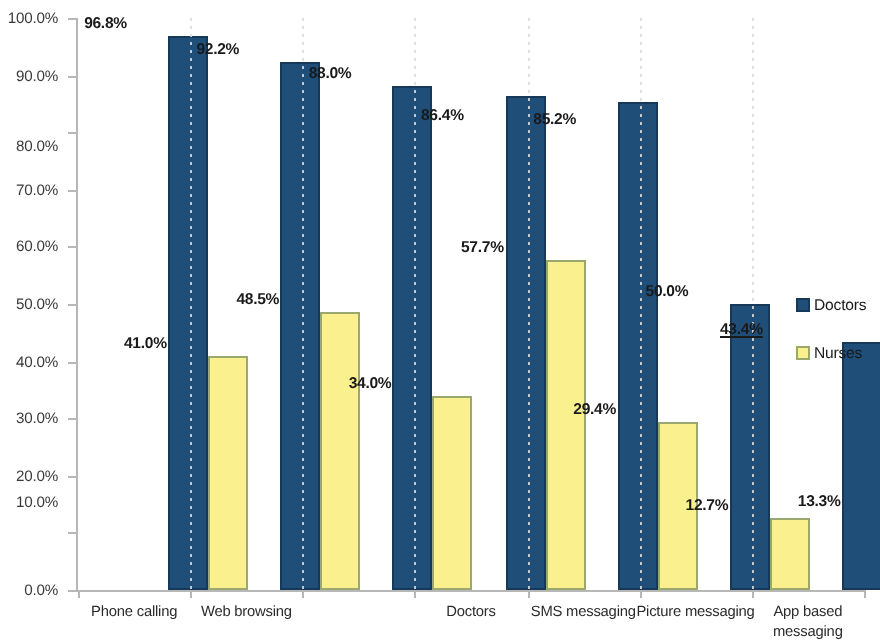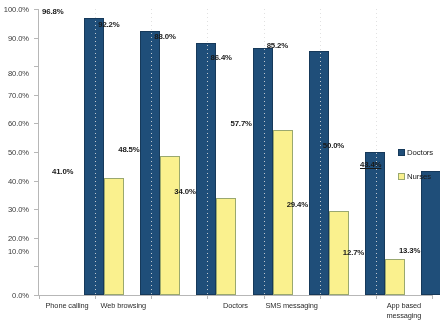--- a/index.html
+++ b/index.html
@@ -209,38 +209,39 @@
     <div class="y-tick-mark" style="top: 94.8px;"></div>
     <div class="y-tick-mark" style="top: 123.4px;"></div>
     <div class="y-tick-mark" style="top: 152px;"></div>
     <div class="y-tick-mark" style="top: 180.6px;"></div>
     <div class="y-tick-mark" style="top: 209.2px;"></div>
     <div class="y-tick-mark" style="top: 237.8px;"></div>
     <div class="y-tick-mark" style="top: 266.4px;"></div>
     <div class="y-tick-mark" style="top: 295px;"></div>
     <div class="x-tick-mark" style="left: 39px;"></div>
     <div class="bar-label" style="left: 42.0714px; top: 7.152px;">96.8%</div>
-    <div class="bar-label" style="left: 52px; top: 166.74px;">41.0%</div>
+    <div class="bar-label" style="left: 62px; top: 166.74px;">41.0%</div>
     <div class="cat-label" style="left: 35px; width: 64.1429px;">Phone calling</div>
     <div class="x-tick-mark" style="left: 95.1429px;"></div>
     <div class="bar-label" style="left: 98.2143px; top: 20.308px;">92.2%</div>
     <div class="bar-label" style="left: 118.214px; top: 145.29px;">48.5%</div>
     <div class="cat-label" style="left: 91.1429px; width: 64.1429px;">Web browsing</div>
     <div class="x-tick-mark" style="left: 151.286px;"></div>
     <div class="bar-label" style="left: 154.357px; top: 32.32px;">88.0%</div>
     <div class="bar-label" style="left: 174.357px; top: 186.76px;">34.0%</div>
     <div class="x-tick-mark" style="left: 207.429px;"></div>
     <div class="bar-label" style="left: 210.5px; top: 53px;">86.4%</div>
     <div class="bar-label" style="left: 230.5px; top: 118.978px;">57.7%</div>
     <div class="cat-label" style="left: 203.429px; width: 64.1429px;">Doctors</div>
     <div class="x-tick-mark" style="left: 263.571px;"></div>
-    <div class="bar-label" style="left: 266.643px; top: 41px; text-align: right;">85.2%</div>
+    <div class="bar-label" style="left: 266.643px; top: 55px; text-align: right;">85.2%</div>
     <div class="bar-label" style="left: 286.643px; top: 199.916px;">29.4%</div>
     <div class="cat-label" style="left: 259.571px; width: 64.1429px;">SMS messaging</div>
     <div class="x-tick-mark" style="left: 319.714px;"></div>
     <div class="bar-label" style="left: 322.786px; top: 141px;">50.0%</div>
     <div class="bar-label" style="left: 342.786px; top: 247.678px;">12.7%</div>
+    <div class="cat-label" style="left: 315.714px; width: 64.1429px;">Picture messaging</div>
     <div class="x-tick-mark" style="left: 375.857px;"></div>
     <div class="bar-label" style="left: 360px; top: 159.876px; text-decoration: underline;">43.4%</div>
     <div class="bar-label" style="left: 398.929px; top: 245.962px;">13.3%</div>
     <div class="cat-label" style="left: 371.857px; width: 64.1429px;">App based messaging</div>
     <div class="x-tick-mark" style="left: 432px;"></div>
   </div>
 
 </body></html>

